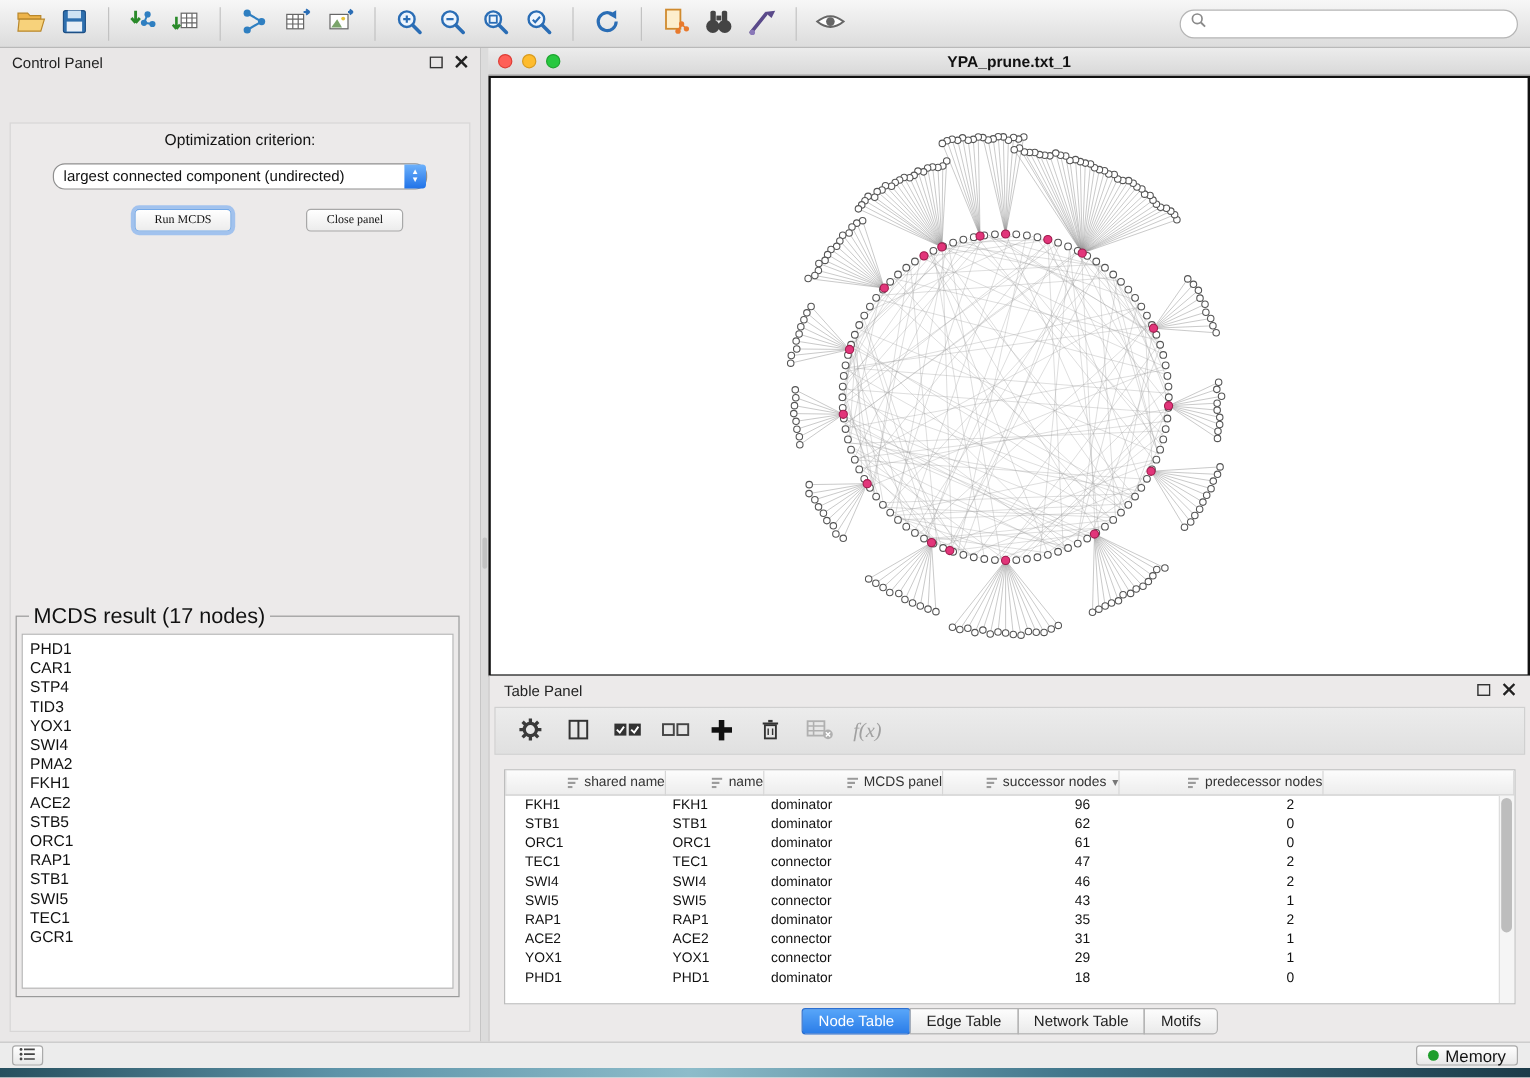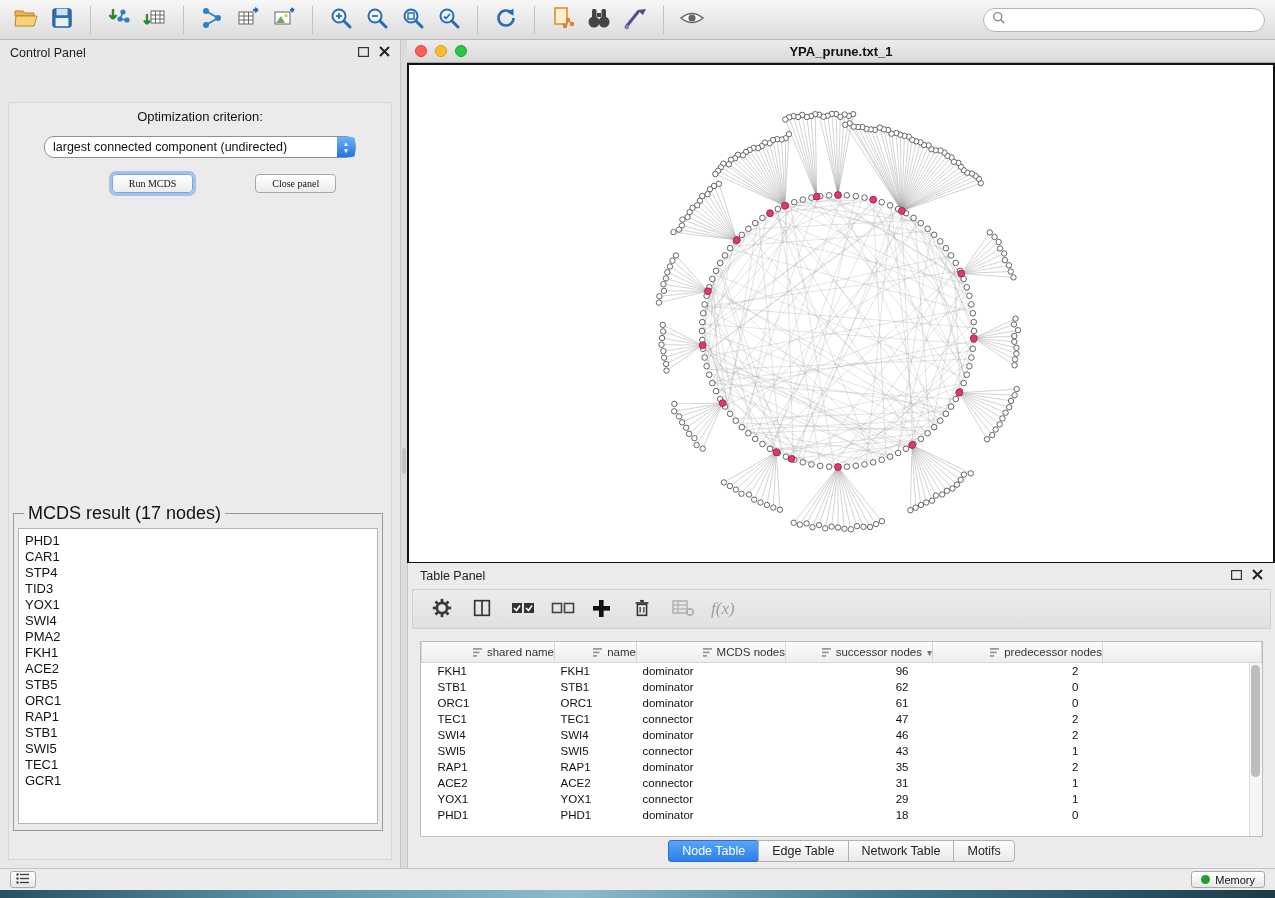--- a/index.html
+++ b/index.html
@@ -63,21 +63,21 @@
   .tbl-thumb{position:absolute;left:1px;top:2px;width:9px;height:112px;background:#bdbdbd;border-radius:5px;}
   .tp-tabs{position:absolute;left:0;right:0;top:277px;display:flex;justify-content:center;}
   .tp-tab{font-size:12.5px;padding:3px 13px;background:linear-gradient(#fdfdfd,#eaeaea);border:1px solid #b2b2b2;margin-left:-1px;color:#222;}
   .tp-tab:first-child{border-radius:4px 0 0 4px;margin-left:0;}
   .tp-tab:last-child{border-radius:0 4px 4px 0;}
   .tp-tab.active{background:linear-gradient(#58a6f9,#2b7de8);color:#fff;border-color:#2b6fd0;border-radius:3px;}
 
   
   .status-bar{position:absolute;left:0;top:868px;width:1275px;height:22px;background:#ececec;border-top:1px solid #c5c5c5;display:flex;align-items:center;padding:0 10px;box-sizing:border-box;}
   .sb-btn{width:26px;height:17px;border:1px solid #aaa;border-radius:3px;background:linear-gradient(#fff,#e8e8e8);display:flex;align-items:center;justify-content:center;padding:0;}
-  .mem-btn{margin-left:auto;height:17px;border:1px solid #aaa;border-radius:3px;background:linear-gradient(#fff,#e8e8e8);display:flex;align-items:center;gap:5px;padding:0 9px;font-size:11px;color:#111;font-family:"Liberation Sans",sans-serif;}
+  .mem-btn{margin-left:auto;height:17px;border:1px solid #aaa;border-radius:3px;background:linear-gradient(#fff,#e8e8e8);display:flex;align-items:center;gap:5px;padding:0 9px;font-size:14px;color:#111;font-family:"Liberation Sans",sans-serif;}
   .dot-green{width:9px;height:9px;border-radius:50%;background:#1f9e2c;display:inline-block;}
   .wallpaper-strip{position:absolute;left:0;top:890px;width:1275px;height:8px;background:linear-gradient(90deg,#27505f,#5d93a8 22%,#8dbcca 45%,#41768b 70%,#1c3b49);}
   .v-splitter{position:absolute;left:401px;top:40px;width:6px;height:828px;background:#dcdcdc;}
   .v-splitter .grip{position:absolute;left:1px;top:408px;width:4px;height:26px;background:#c2c2c2;border-radius:2px;}
 </style>
 </head>
 <body>
 
 <div class="toolbar">
   <button class="tb">
@@ -1025,21 +1025,21 @@
                 <span>name</span>
               </span>
             </th>
             <th>
               <span class="hwrap">
                 <svg width="9" height="9" viewBox="0 0 9 9">
                   <rect y="0" width="9" height="1.8" fill="#9a9a9a"></rect>
                   <rect y="3.5" width="6.5" height="1.8" fill="#9a9a9a"></rect>
                   <rect y="7" width="4" height="1.8" fill="#9a9a9a"></rect>
                 </svg>
-                <span>MCDS nodes</span>
+                <span>MCDS panel</span>
               </span>
             </th>
             <th>
               <span class="hwrap">
                 <svg width="9" height="9" viewBox="0 0 9 9">
                   <rect y="0" width="9" height="1.8" fill="#9a9a9a"></rect>
                   <rect y="3.5" width="6.5" height="1.8" fill="#9a9a9a"></rect>
                   <rect y="7" width="4" height="1.8" fill="#9a9a9a"></rect>
                 </svg>
                 <span>successor nodes</span>

